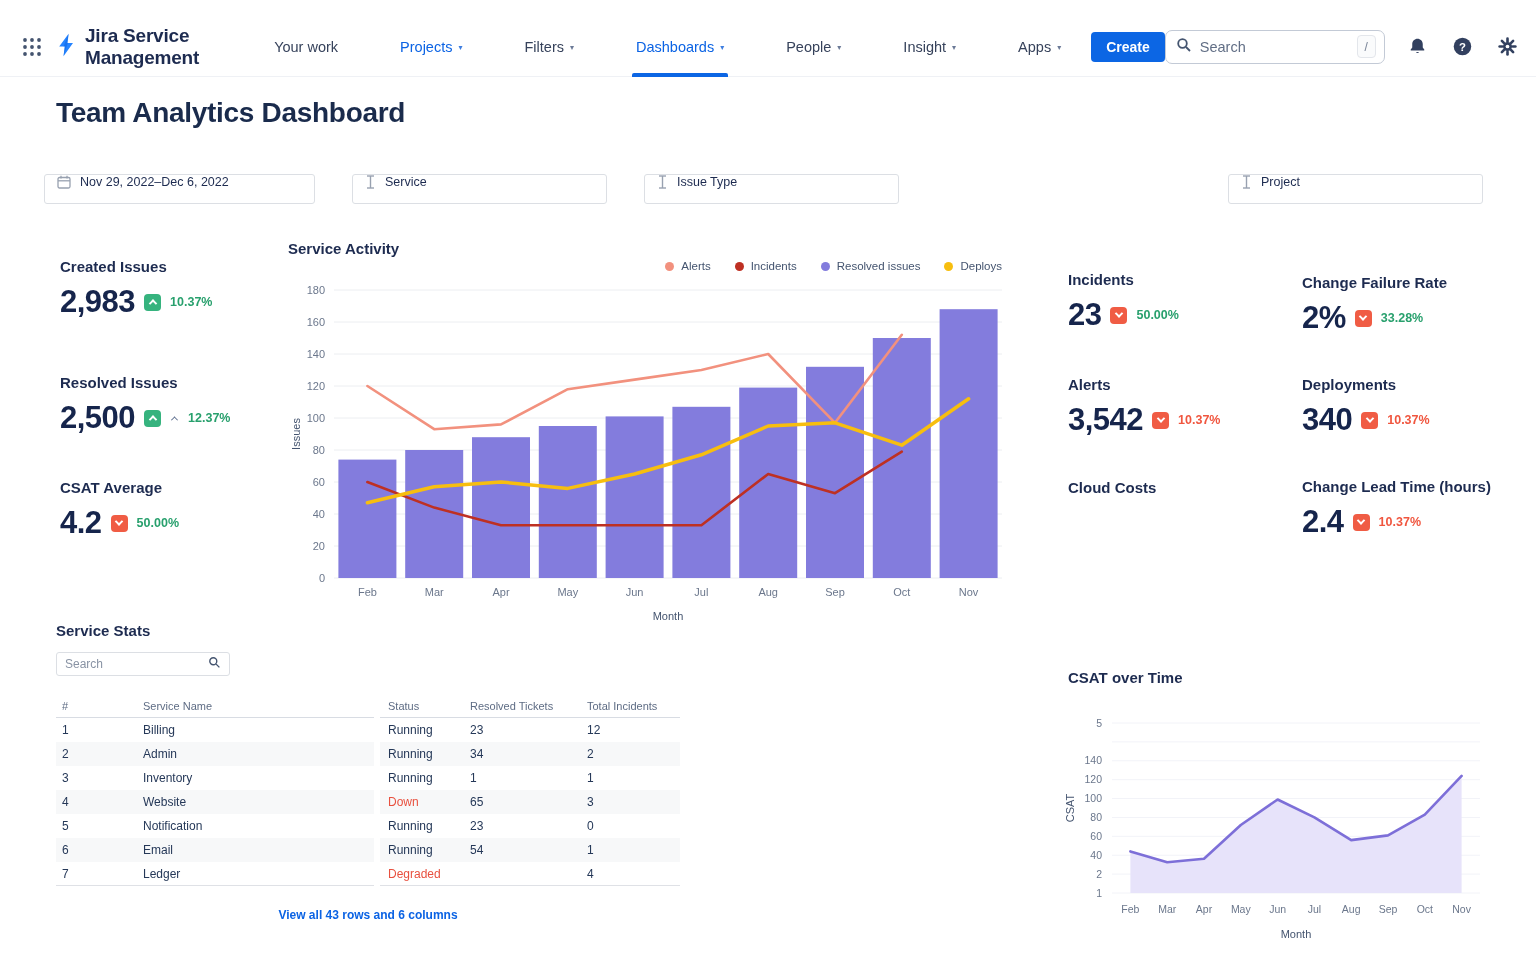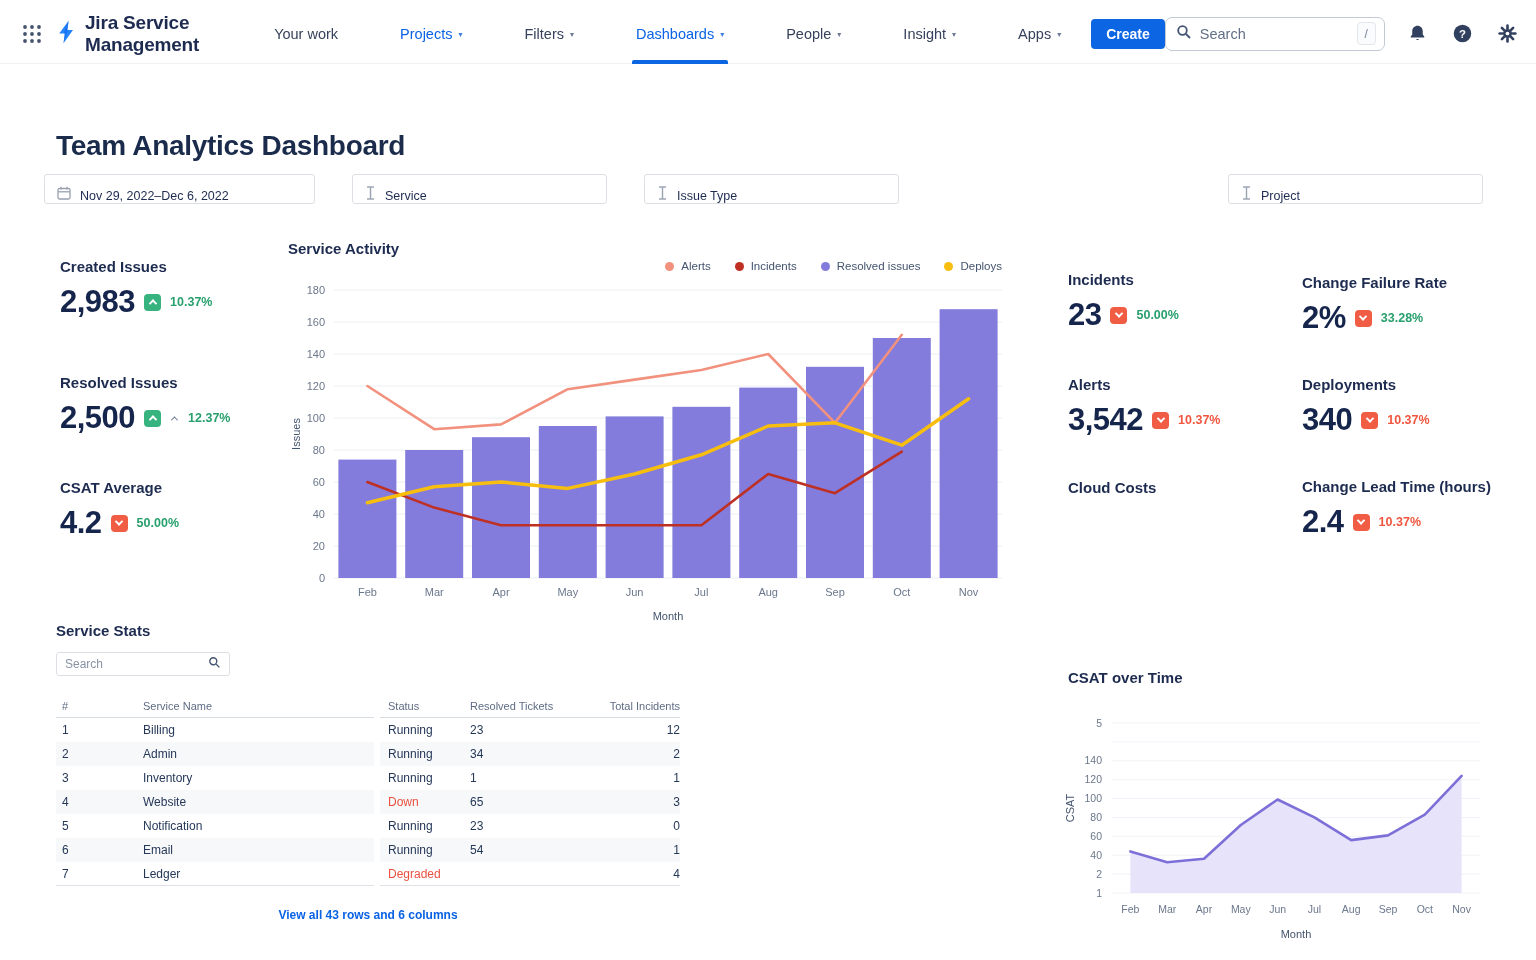--- a/index.html
+++ b/index.html
@@ -2,21 +2,21 @@
 <html><head>
 <meta charset="utf-8">
 <style>
   * { box-sizing: border-box; margin: 0; padding: 0; }
   html,body { background:#fff; }
   body { width:1536px; height:960px; overflow:hidden;
          font-family:"Liberation Sans", sans-serif; color:#172B4D; }
   .app { position:relative; width:1536px; height:960px; background:#fff; }
 
   
-  .navbar { position:absolute; top:4px; left:0; width:1536px; height:60px;
+  .navbar { position:absolute; top:17px; left:0; width:1536px; height:60px;
             display:flex; align-items:center; padding:0 22px;
             border-bottom:1px solid #EFF1F5; background:#fff; z-index:5; }
   .appgrid { width:26px; height:26px; display:flex; align-items:center; justify-content:center;
              cursor:pointer; margin-right:14px; }
   .brand { display:flex; align-items:center; gap:8px; margin-right:40px; }
   .brand-name { font-size:19px; font-weight:700; color:#1D2B50; letter-spacing:-0.2px; }
   .nav-items { display:flex; align-items:center; gap:27px; height:60px; }
   .nav-item { position:relative; display:flex; align-items:center; gap:6px; height:60px;
               font-size:14.5px; font-weight:500; color:#36425B; cursor:pointer; white-space:nowrap;margin-left:35px; }
   .nav-item.blue { color:#0B63E4; }
@@ -32,24 +32,24 @@
                display:flex; align-items:center; padding:0 8px 0 10px; gap:8px; background:#fff; }
   .searchbox input { border:none; outline:none; flex:1; font-size:14.5px; min-width:0;
                      font-family:"Liberation Sans",sans-serif; color:#172B4D; }
   .searchbox input::placeholder { color:#626F86; }
   .slash-key { width:19px; height:23px; border:1px solid #E3E6EB; background:#FAFBFC; border-radius:4px;
                color:#758195; font-size:12px; display:flex; align-items:center; justify-content:center; }
   .icon-btn { width:24px; height:24px; display:flex; align-items:center; justify-content:center; cursor:pointer; }
 
   
   .page-title { position:absolute; left:56px; top:97px; font-size:28px; font-weight:700;
-                color:#1A2B4C; letter-spacing:-0.3px;margin-top:33px; }
+                color:#1A2B4C; letter-spacing:-0.3px; }
 
   .filter-field { position:absolute; top:174px; height:30px; background:#fff;
-                  border:1px solid #DCDFE4; border-radius:3px; display:flex; align-items:flex-end;
+                  border:1px solid #DCDFE4; border-radius:3px; display:flex; align-items:flex-start;
                   gap:9px; padding:0 12px; font-size:12.5px; color:#1D2B50; cursor:pointer; }
 
   
   .kpi { position:absolute; }
   .kpi-label { font-size:15px; font-weight:700; color:#1D2B50; margin-bottom:9px; }
   .kpi-row { display:flex; align-items:center; gap:9px; }
   .kpi-value { font-size:31px; font-weight:700; color:#16254C; letter-spacing:-0.5px; }
   .badge { width:17px; height:17px; border-radius:4px; display:inline-flex;
            align-items:center; justify-content:center; }
   .badge.up { background:#36B37E; }
@@ -88,21 +88,21 @@
   .t-row { display:flex; gap:6px; height:24px; }
   .t-left { width:318px; display:flex; align-items:center; }
   .t-right { flex:1; display:flex; align-items:center; }
   .t-row.stripe .t-left, .t-row.stripe .t-right { background:#F7F8F9; }
   .t-row.hdr .t-left, .t-row.hdr .t-right { border-bottom:1px solid #D8DCE3; }
   .t-row.last .t-left, .t-row.last .t-right { border-bottom:1px solid #DFE1E6; }
   .c-num { width:87px; padding-left:6px; font-size:12px; color:#253858; }
   .c-name { flex:1; font-size:12px; color:#253858; }
   .c-status { width:90px; padding-left:8px; font-size:12px; color:#253858; }
   .c-res { width:117px; font-size:12px; color:#253858; }
-  .c-inc { flex:1; font-size:12px; color:#253858;text-align:right; }
+  .c-inc { flex:1; font-size:12px; color:#253858; }
   .hdr span { font-size:11px; color:#5E6C84; font-weight:400; }
   .status-alert { color:#E8503F !important; }
   .view-all { position:absolute; left:56px; top:908px; width:624px; text-align:center;
               font-size:12px; font-weight:700; color:#0B63E4; cursor:pointer; }
 </style>
 </head>
 <body>
 
 <div class="app">
 

